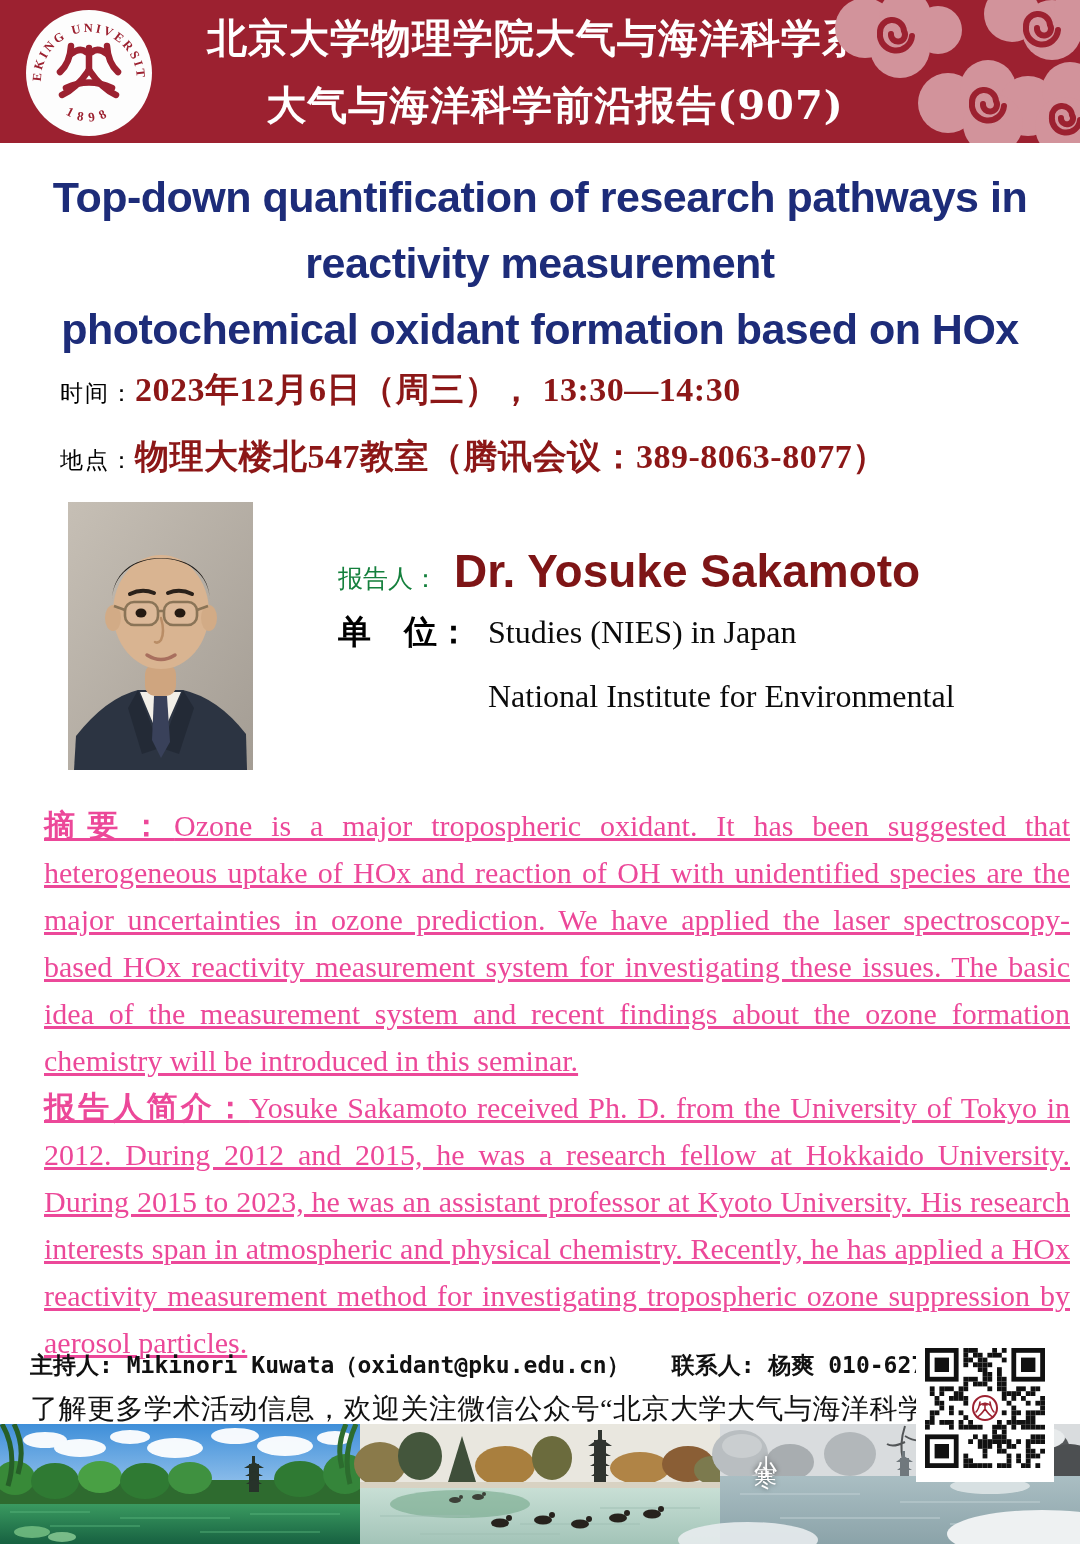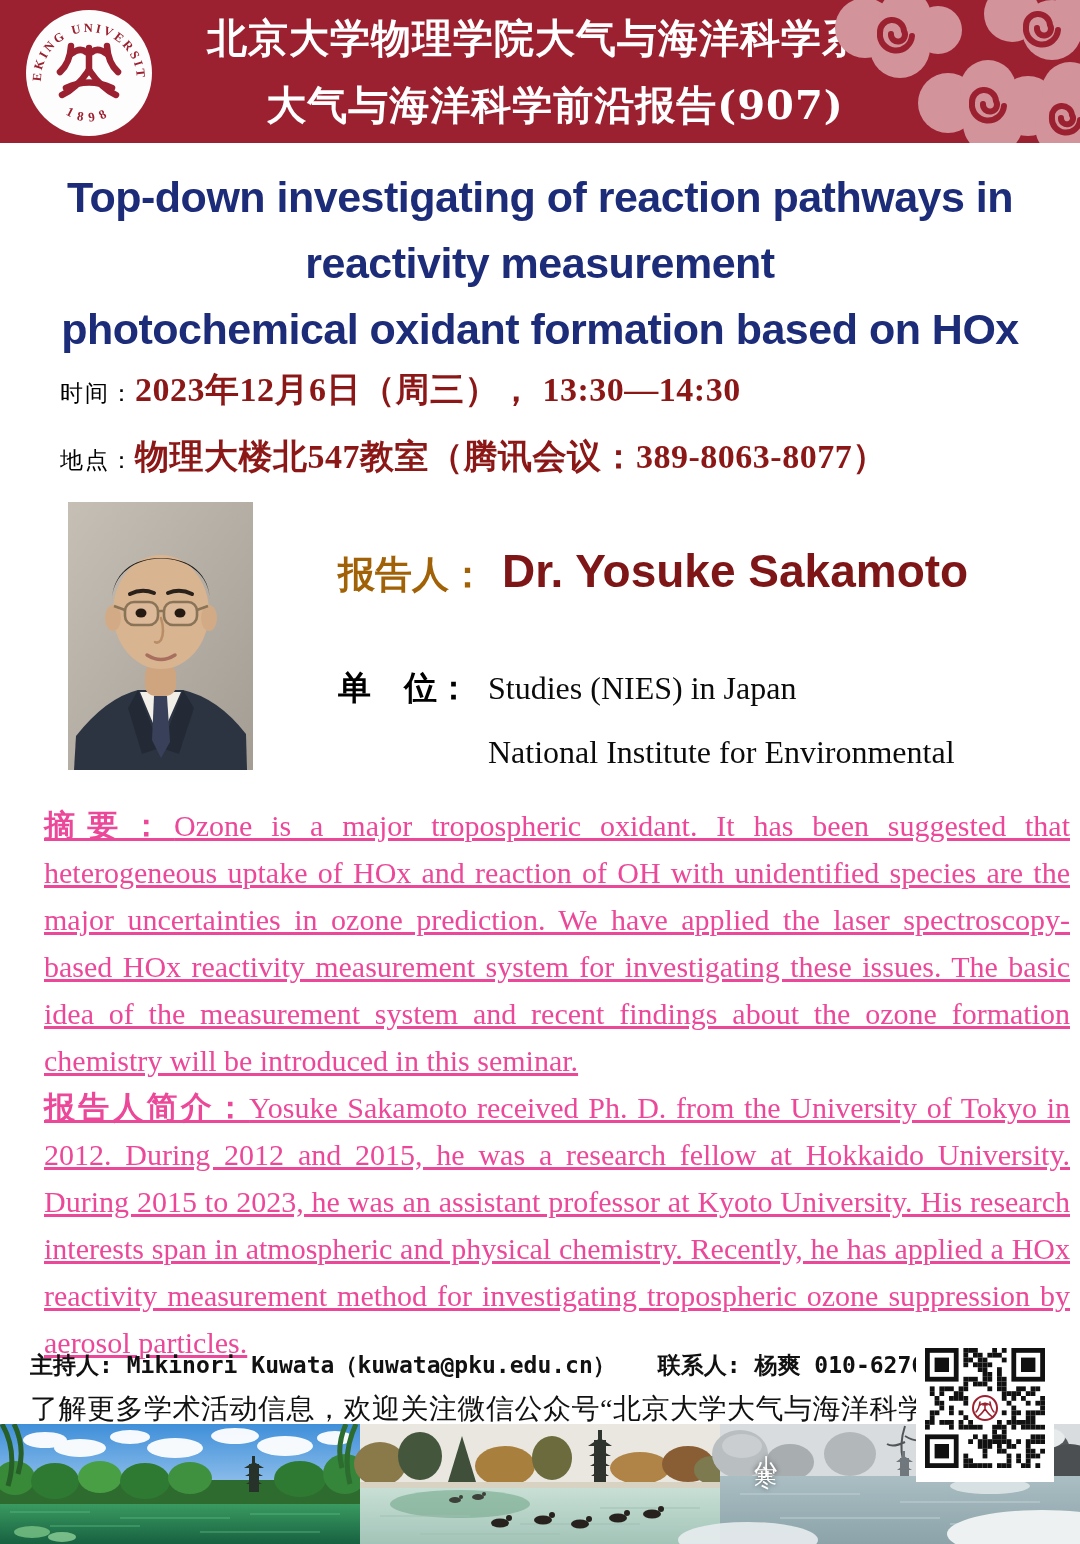--- a/index.html
+++ b/index.html
@@ -20,23 +20,23 @@
   
   .sched{position:absolute;left:60px;display:flex;align-items:baseline;white-space:nowrap;}
   .sched.time{top:367px;}
   .sched.loc{top:434px;}
   .sched-label{font-size:23px;font-weight:400;color:#000;letter-spacing:2px;}
   .sched-value{font-size:34px;font-weight:700;color:#8C1717;font-family:Liberation Serif, serif;
                letter-spacing:0.5px;}
   
   .photo{position:absolute;left:68px;top:502px;width:185px;height:268px;}
   .name-row{position:absolute;left:338px;top:544px;display:flex;align-items:baseline;white-space:nowrap;}
-  .name-label{font-size:37px;font-weight:700;color:#a16207;}
+  .name-label{font-size:25px;font-weight:400;color:#15803d;}
   .speaker-name{font-size:46px;font-weight:700;color:#7E1516;margin-left:16px;letter-spacing:0px;}
-  .aff-row{position:absolute;left:338px;top:656px;display:flex;align-items:flex-start;}
+  .aff-row{position:absolute;left:338px;top:600px;display:flex;align-items:flex-start;}
   .aff-label{font-size:33px;font-weight:700;color:#000;width:150px;line-height:64px;}
   .aff-lines{font-family:"Liberation Serif",serif;font-size:32px;line-height:64px;color:#0b0b0b;}
   
   .para{position:absolute;left:28px;width:1026px;margin:16px;font-family:"Liberation Serif",serif;
         font-size:30px;line-height:47px;color:#ec4899;text-align:justify;text-decoration:underline;}
   .para .plabel{font-family:"Liberation Sans",sans-serif;font-weight:700;font-size:31px;letter-spacing:1px;}
   .abstract{top:786px;}
   .bio{top:1068px;}
   
   .host-line{position:absolute;left:30px;top:1350px;display:flex;gap:42px;white-space:nowrap;
@@ -106,21 +106,21 @@
       <g stroke="#9C2130" stroke-width="6" fill="none" stroke-linecap="round">
         <path transform="translate(66,34)" d="M16 2 a16 16 0 1 1 -32 -3 a12 12 0 1 1 24 -2 a7 7 0 1 1 -13 3"></path>
         <path transform="translate(212,28)" d="M16 2 a16 16 0 1 1 -32 -3 a12 12 0 1 1 24 -2 a7 7 0 1 1 -13 3"></path>
         <path transform="translate(158,104)" d="M16 2 a16 16 0 1 1 -32 -3 a12 12 0 1 1 24 -2 a7 7 0 1 1 -13 3"></path>
         <path transform="translate(236,118)" d="M14 2 a14 14 0 1 1 -28 -3 a10 10 0 1 1 20 -2 a6 6 0 1 1 -11 3"></path>
       </g>
     </svg>
   </div>
 
   <div class="title-block">
-    <div>Top-down investigating of reaction pathways in</div>
+    <div>Top-down quantification of research pathways in</div>
     <div>reactivity measurement</div>
     <div>photochemical oxidant formation based on HOx</div>
   </div>
 
   <div class="sched time">
     <span class="sched-label">时间：</span>
     <span class="sched-value">2023年12月6日（周三）， 13:30—14:30</span>
   </div>
   <div class="sched loc">
     <span class="sched-label">地点：</span>
@@ -176,21 +176,21 @@
       <div>Studies (NIES) in Japan</div>
       <div>National Institute for Environmental</div>
     </span>
   </div>
 
   <p class="para abstract"><span class="plabel">摘要：</span><span>Ozone is a major tropospheric oxidant. It has been suggested that heterogeneous uptake of HOx and reaction of OH with unidentified species are the major uncertainties in ozone prediction. We have applied the laser spectroscopy-based HOx reactivity measurement system for investigating these issues. The basic idea of the measurement system and recent findings about the ozone formation chemistry will be introduced in this seminar.</span></p>
 
   <p class="para bio"><span class="plabel">报告人简介：</span><span>Yosuke Sakamoto received Ph. D. from the University of Tokyo in 2012. During 2012 and 2015, he was a research fellow at Hokkaido University. During 2015 to 2023, he was an assistant professor at Kyoto University. His research interests span in atmospheric and physical chemistry. Recently, he has applied a HOx reactivity measurement method for investigating tropospheric ozone suppression by aerosol particles.</span></p>
 
   <div class="host-line">
-    <span>主持人: Mikinori Kuwata（kuwata@pku.edu.cn）</span>
+    <span>主持人: Mikinori Kuwata（oxidant@pku.edu.cn）</span>
     <span>联系人: 杨爽 010-62765802</span>
   </div>
   <div class="wechat-line">了解更多学术活动信息，欢迎关注微信公众号“北京大学大气与海洋科学系”</div>
 
   <svg class="strip" width="1080" height="120" viewBox="0 0 1080 120">
     <defs>
       <linearGradient id="sky1" x1="0" y1="0" x2="0" y2="1">
           <stop offset="0" stop-color="#3f8fd9"></stop>
           <stop offset="1" stop-color="#a7cdf0"></stop>
         </linearGradient>

